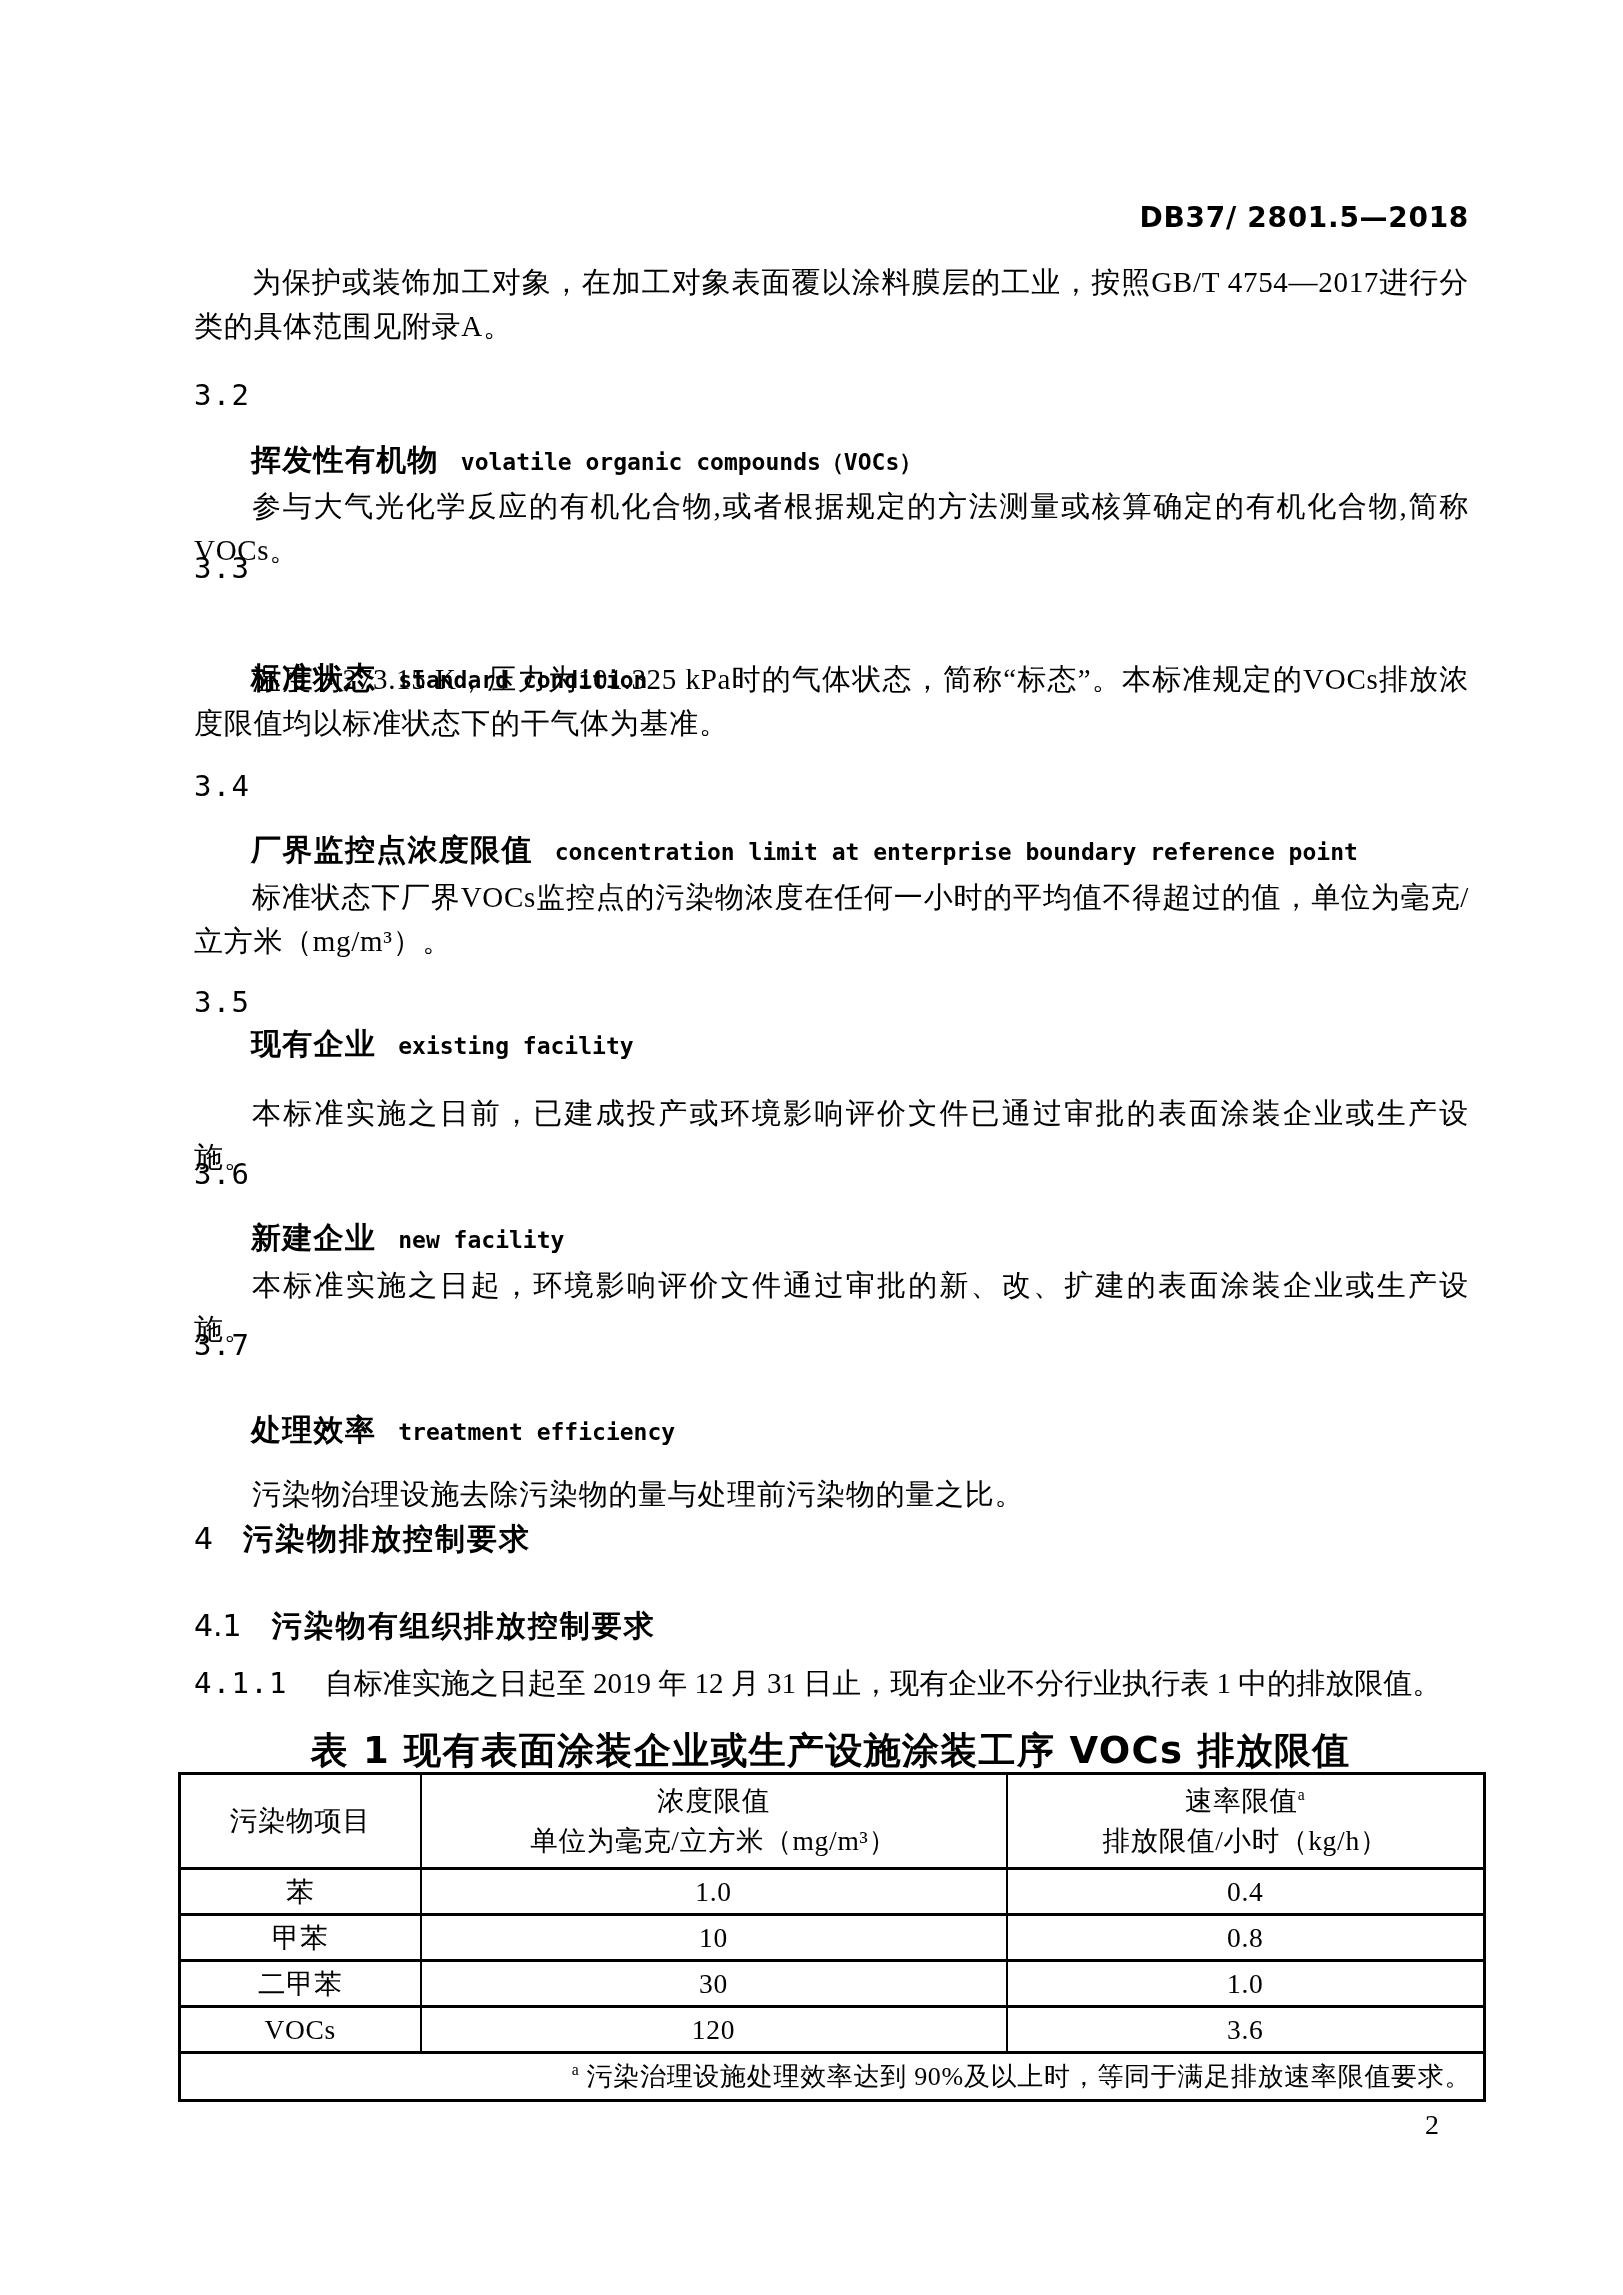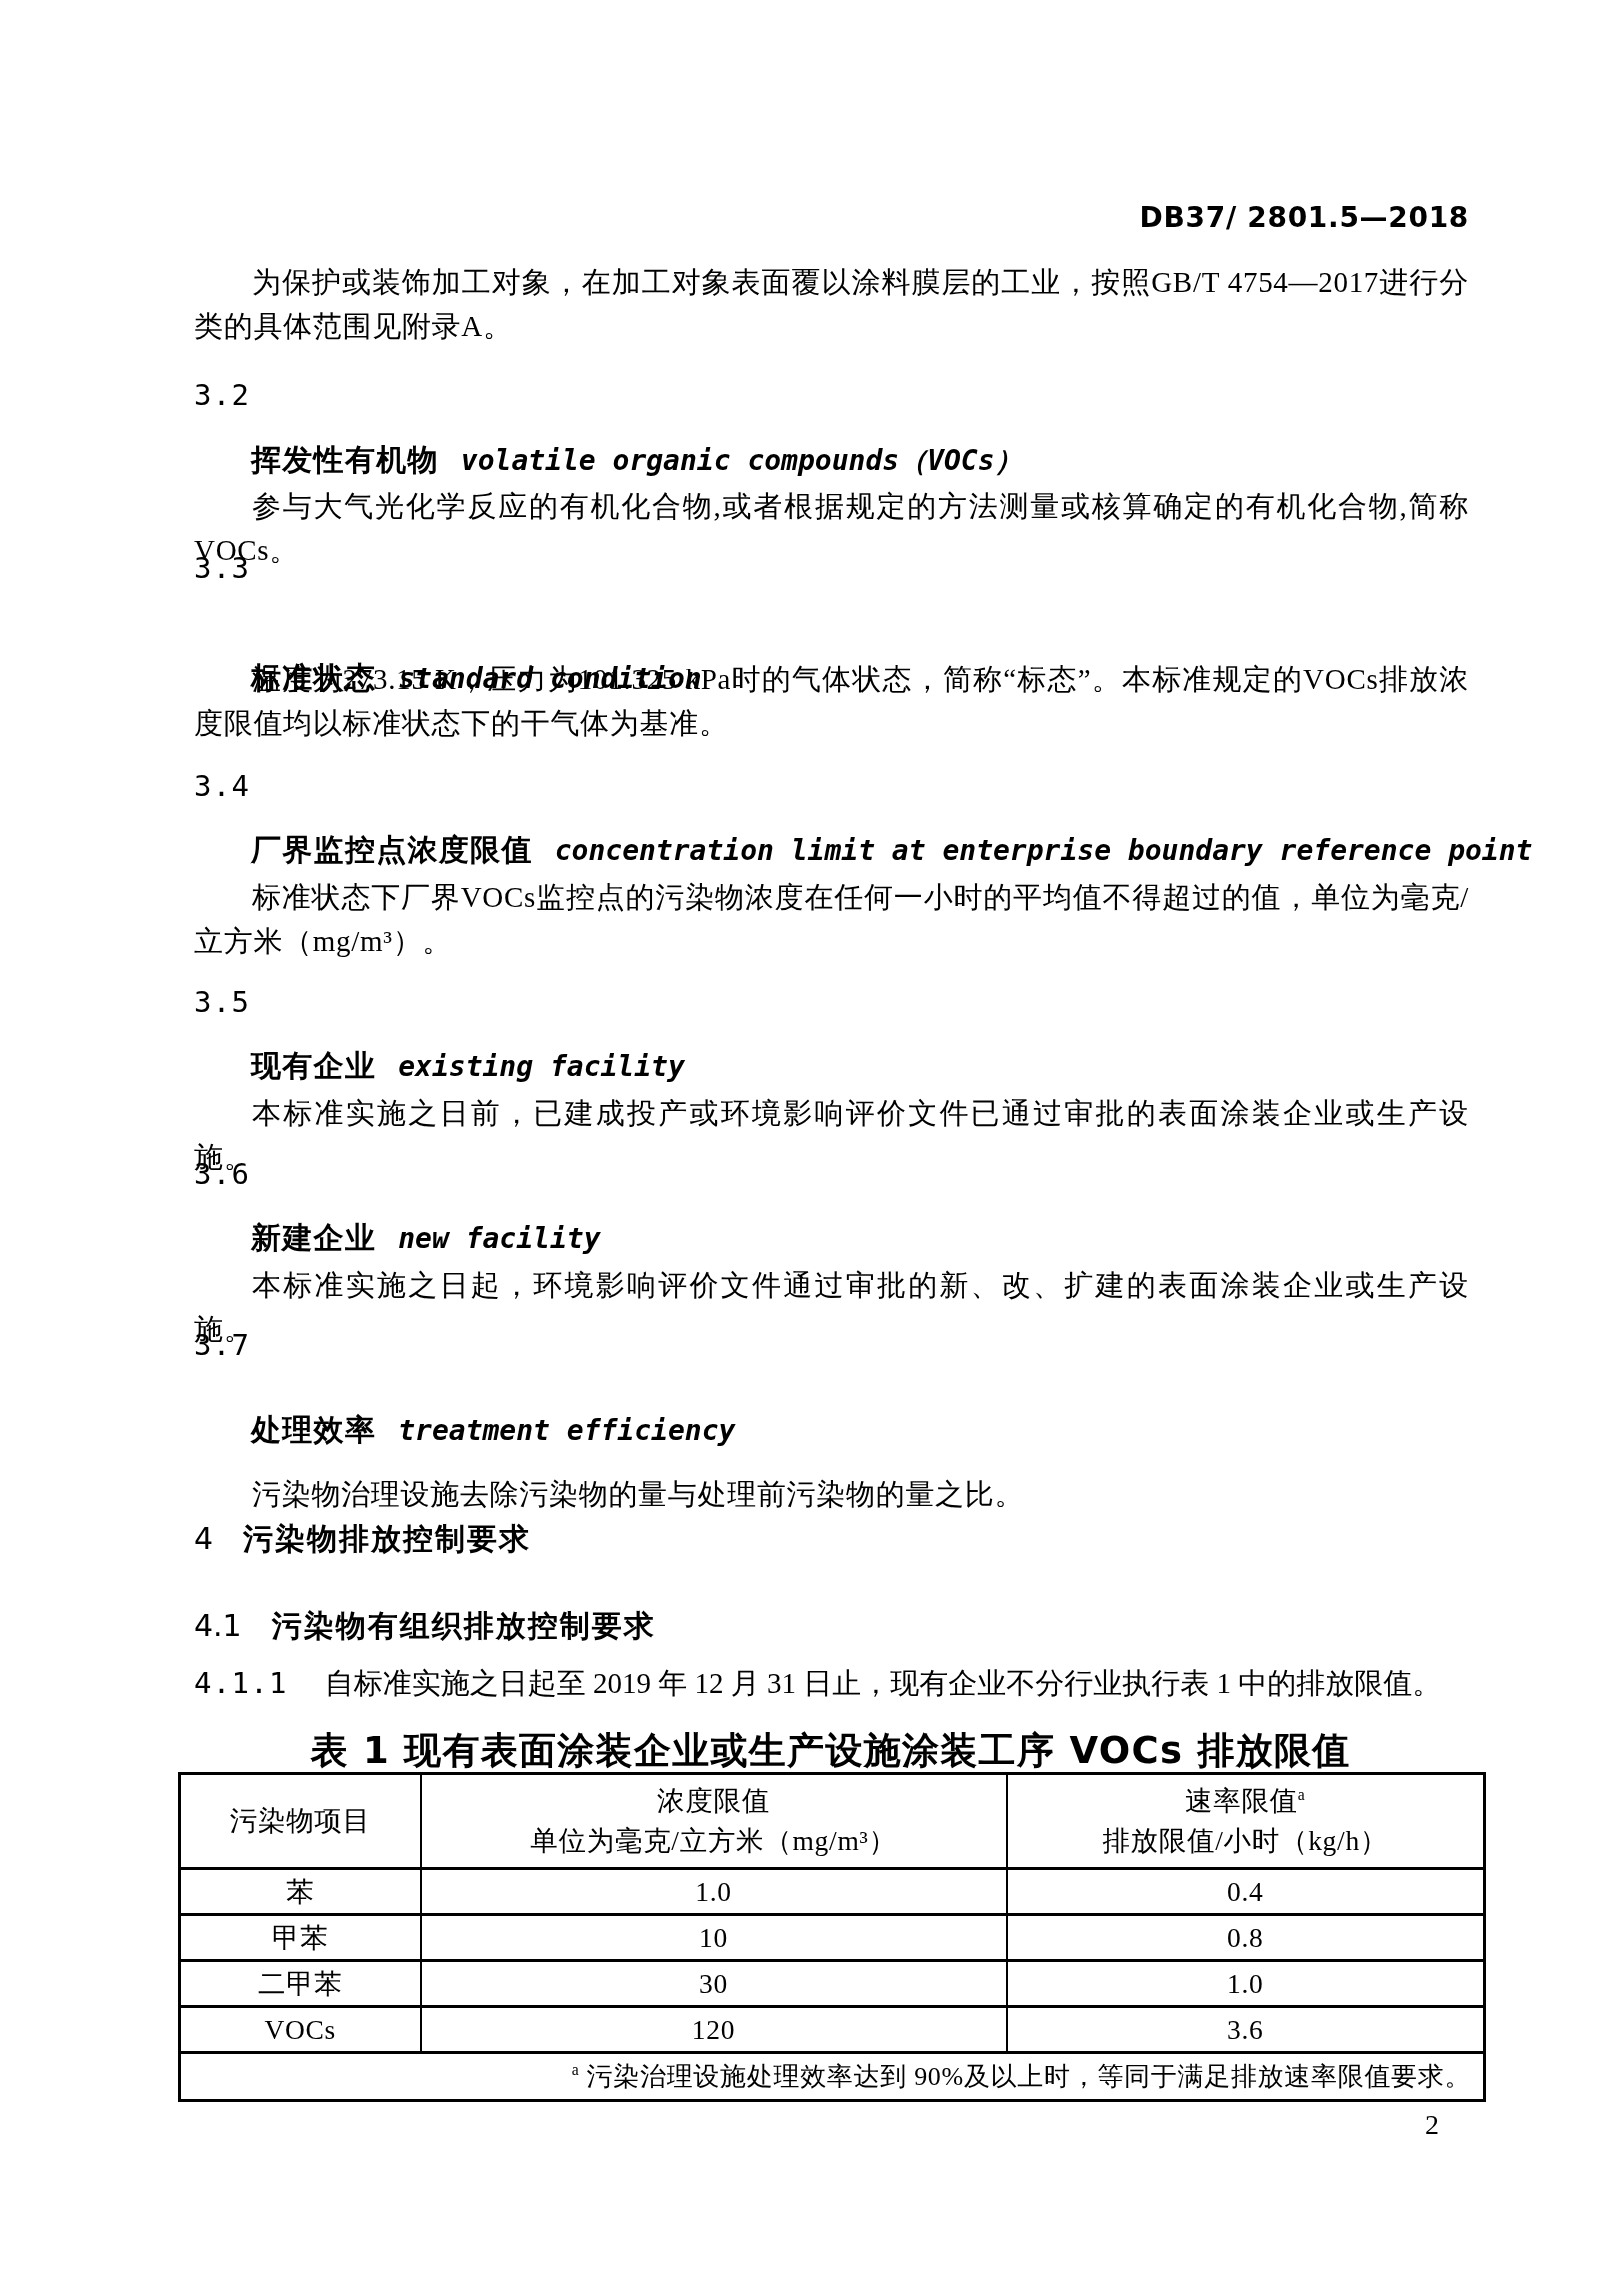--- a/index.html
+++ b/index.html
@@ -35,21 +35,21 @@
     white-space:nowrap;
   }
 
   .defhead { left:251px; white-space:nowrap; }
   .defhead .zh {
     font-family:"DejaVu Sans","Liberation Sans",sans-serif;
     font-weight:700; font-size:30px; letter-spacing:1.3px;
   }
   .defhead .en {
     font-family:"DejaVu Sans Mono","Liberation Mono",monospace;
-    font-weight:700; font-size:28px; margin-left:22px;font-style:italic;
+    font-weight:700; font-size:23px; margin-left:22px;
   }
 
   .h1row { left:194px; display:flex; align-items:baseline; gap:30px; white-space:nowrap; }
   .h1row .num {
     font-family:"DejaVu Sans","Liberation Sans",sans-serif;
     font-size:30px;
   }
   .h1row .ttl {
     font-family:"DejaVu Sans","Liberation Sans",sans-serif;
     font-weight:700; font-size:30px; letter-spacing:2px;
@@ -117,21 +117,21 @@
   </div>
   <div class="abs para" style="top:657px;">温度为273.15 K，压力为101.325 kPa时的气体状态，简称“标态”。本标准规定的VOCs排放浓度限值均以标准状态下的干气体为基准。</div>
 
   <div class="abs secnum" style="top:769px;">3.4</div>
   <div class="abs defhead" style="top:830px;">
     <span class="zh">厂界监控点浓度限值</span><span class="en">concentration limit at enterprise boundary reference point</span>
   </div>
   <div class="abs para" style="top:875px;">标准状态下厂界VOCs监控点的污染物浓度在任何一小时的平均值不得超过的值，单位为毫克/立方米（mg/m³）。</div>
 
   <div class="abs secnum" style="top:985px;">3.5</div>
-  <div class="abs defhead" style="top:1046px;">
+  <div class="abs defhead" style="top:1024px;">
     <span class="zh">现有企业</span><span class="en">existing facility</span>
   </div>
   <div class="abs para" style="top:1091px;">本标准实施之日前，已建成投产或环境影响评价文件已通过审批的表面涂装企业或生产设施。</div>
 
   <div class="abs secnum" style="top:1157px;">3.6</div>
   <div class="abs defhead" style="top:1218px;">
     <span class="zh">新建企业</span><span class="en">new facility</span>
   </div>
   <div class="abs para" style="top:1263px;">本标准实施之日起，环境影响评价文件通过审批的新、改、扩建的表面涂装企业或生产设施。</div>
 

